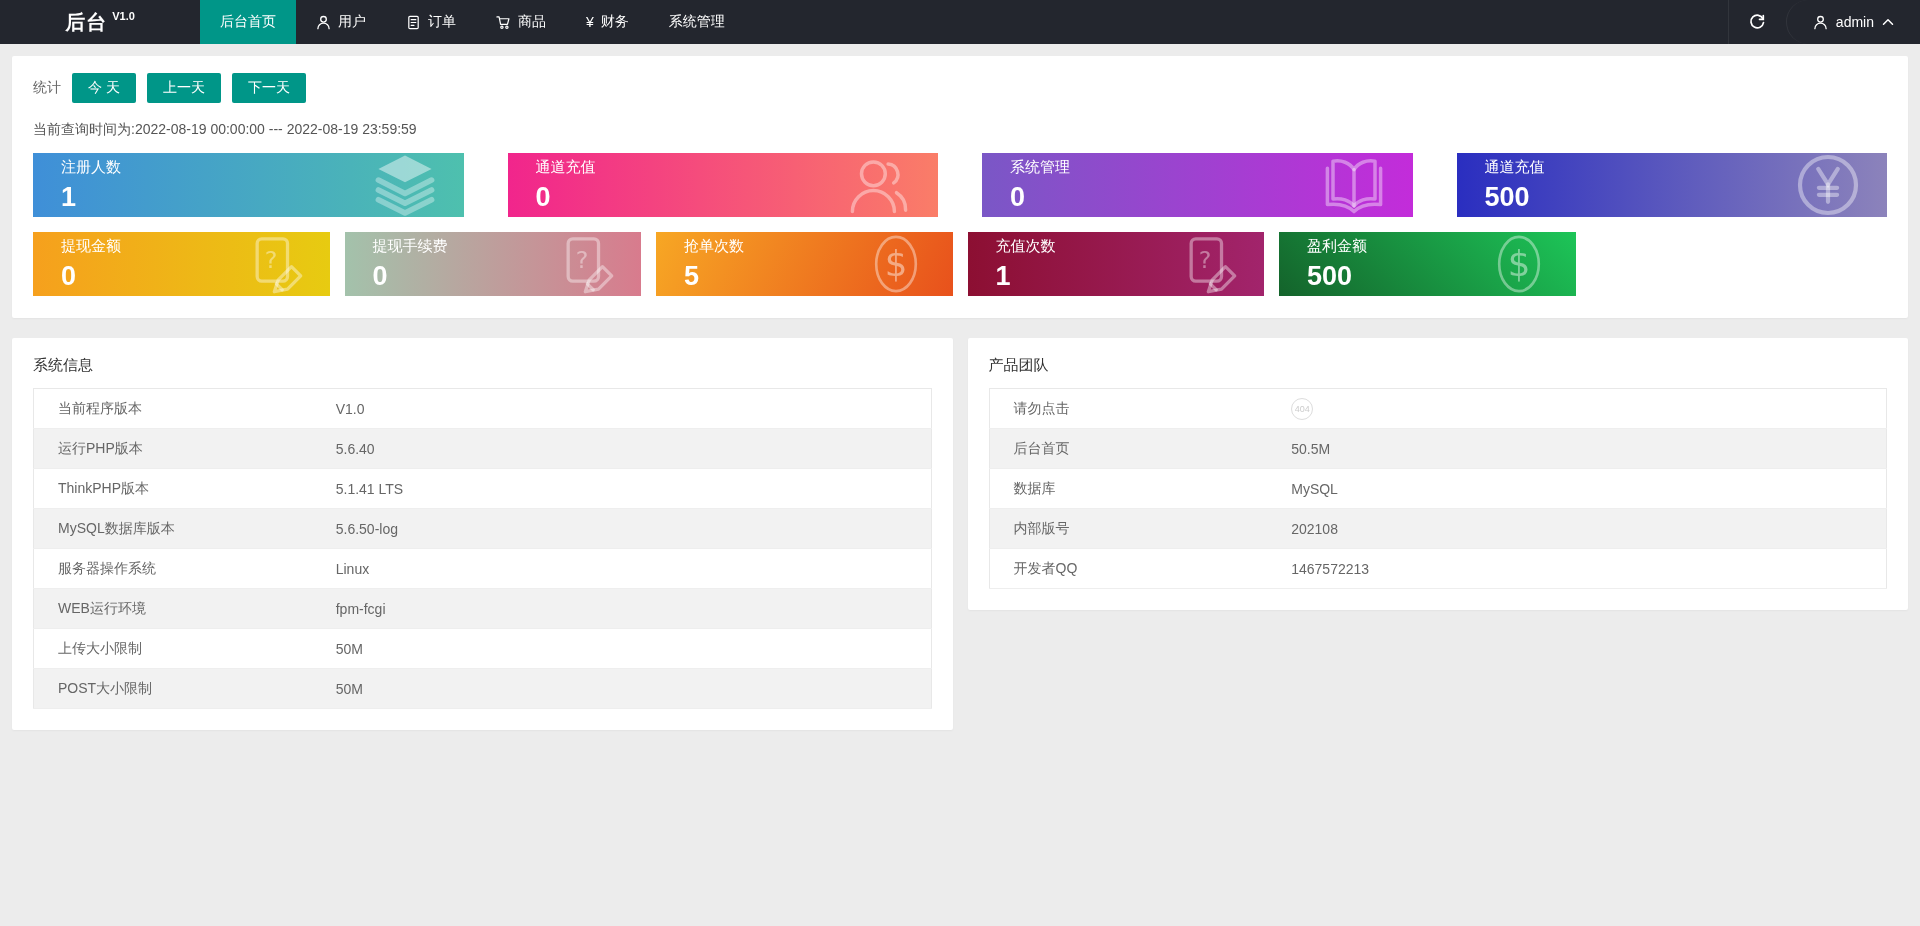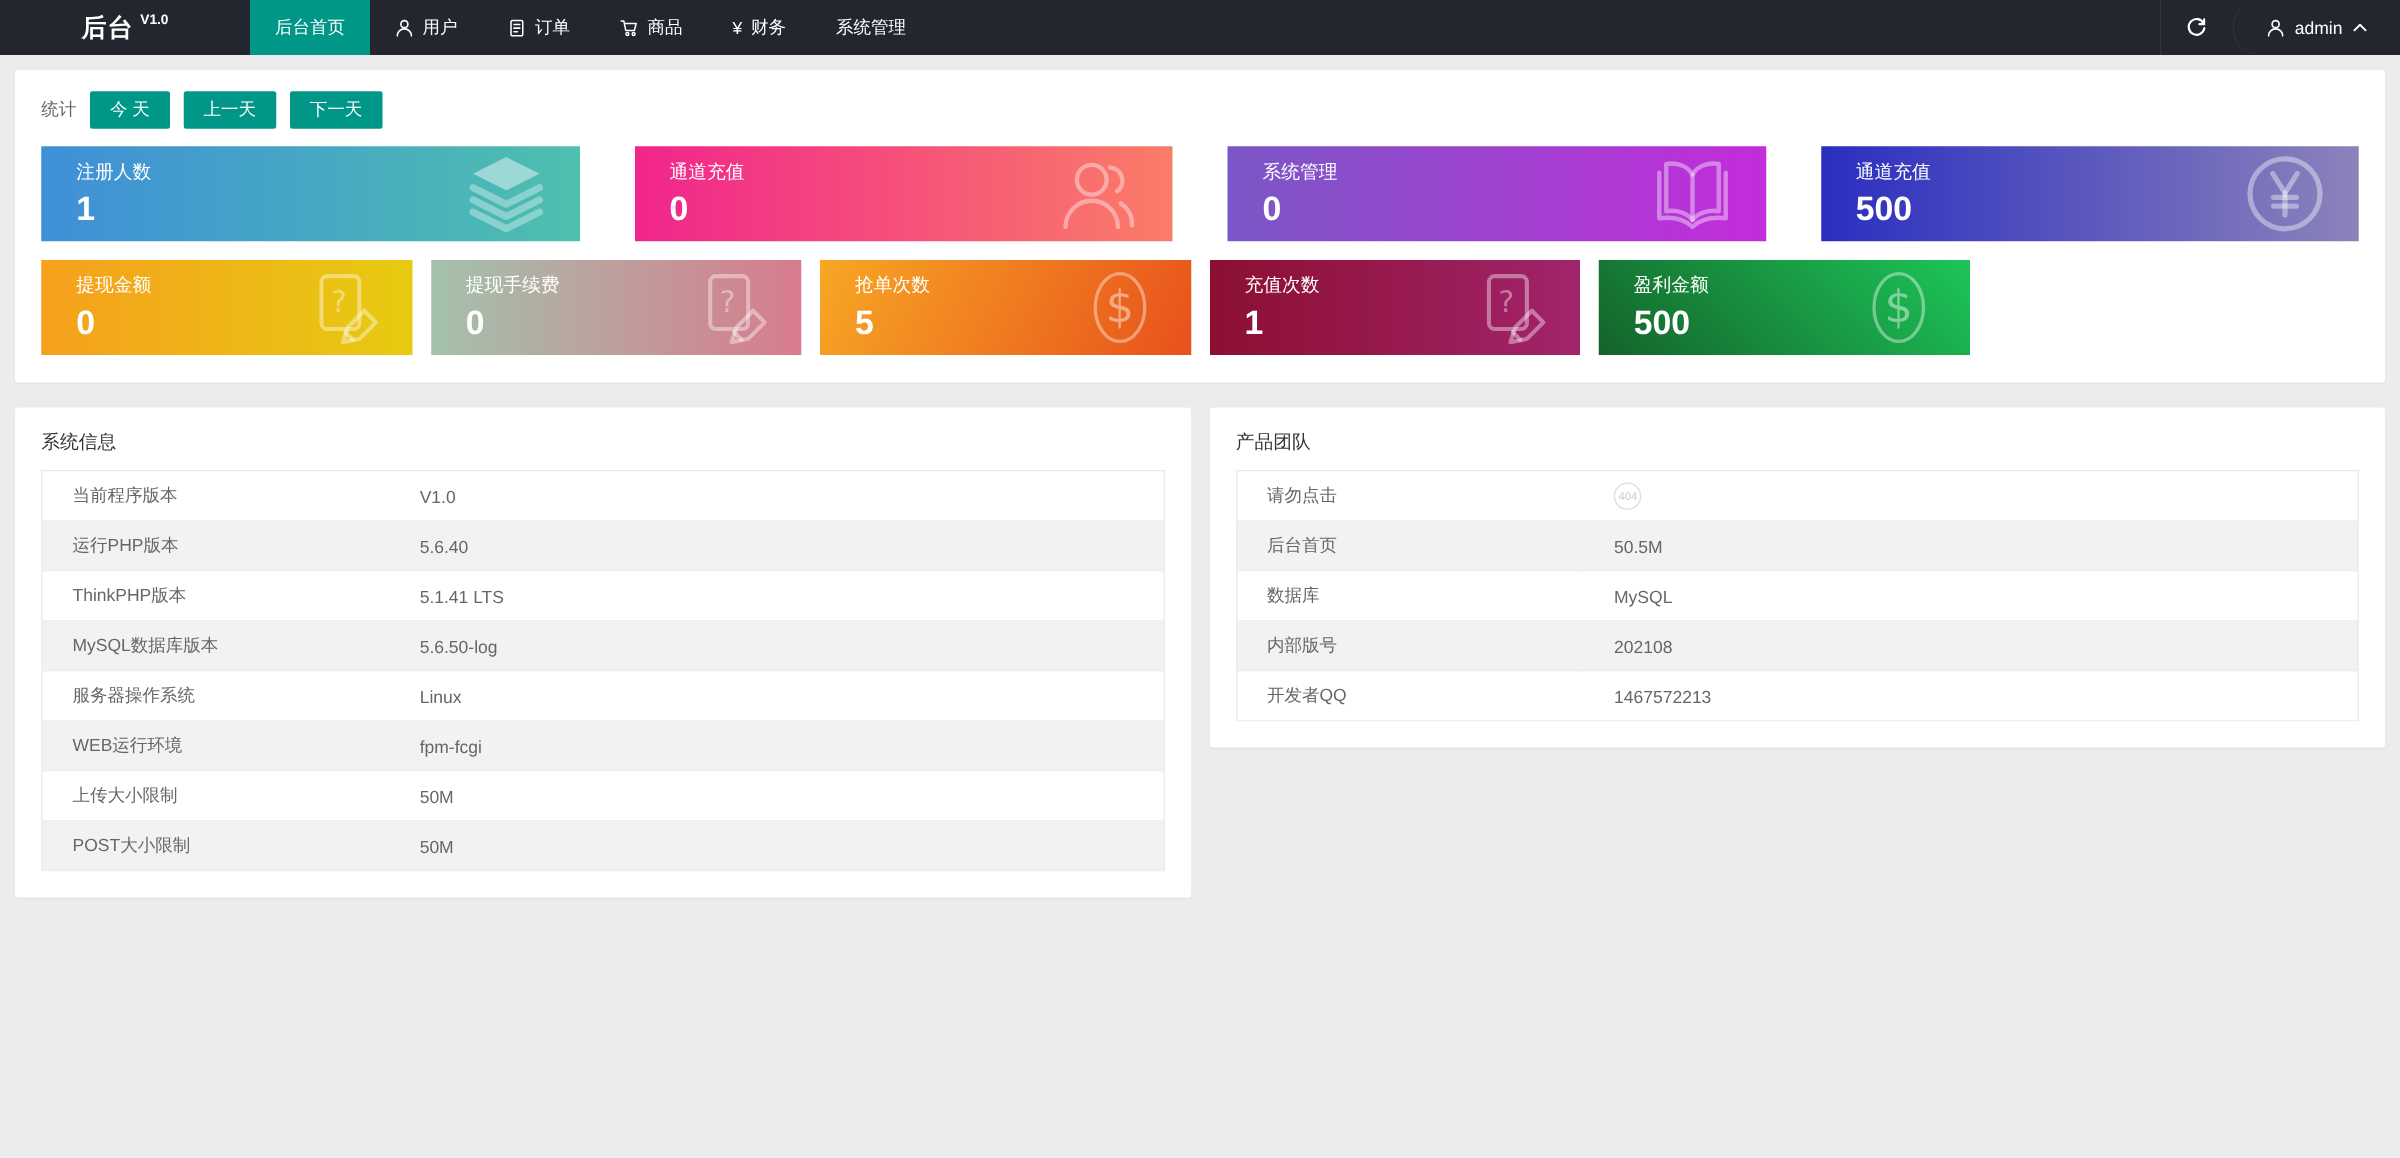--- a/index.html
+++ b/index.html
@@ -19,21 +19,21 @@
   .nav-refresh { width:58px; display:flex; align-items:center; justify-content:center; border-left:1px solid rgba(255,255,255,0.07); cursor:pointer; }
   .nav-user { display:flex; align-items:center; gap:8px; padding:0 26px; border-left:1px solid rgba(255,255,255,0.07); font-size:14px; cursor:pointer;border-radius:22px; }
   
   .panel { background:#fff; border-radius:2px; box-shadow:0 1px 2px rgba(0,0,0,0.04); }
   .stats-panel { margin:12px; padding:17px 21px 22px; }
   .stats-header { display:flex; align-items:center; font-size:14px; color:#666; }
   .btn { height:30px; padding:0 16px; color:#fff; font-size:14px; border:none; border-radius:2px; margin-left:11px; cursor:pointer; font-family:inherit; }
   .query-time { margin-top:18px; font-size:14px; color:#555; }
   .cards-row1 { display:grid; grid-template-columns:repeat(4,1fr); gap:44px; margin-top:14px; }
   .cards-row2 { display:grid; grid-template-columns:repeat(6,1fr); gap:15px; margin-top:15px; }
-  .stat-card { height:76px; display:flex; align-items:center; justify-content:space-between; padding:0 24px 0 28px; color:#fff; overflow:hidden; }
+  .stat-card { height:64px; display:flex; align-items:center; justify-content:space-between; padding:0 24px 0 28px; color:#fff; overflow:hidden; }
   .stat-label { font-size:15px; }
   .stat-value { font-size:27px; font-weight:bold; margin-top:5px; }
   .stat-icon { width:70px; height:70px; flex-shrink:0; }
   .cards-row2 .stat-icon { width:66px; height:66px; }
   
   .bottom { display:grid; grid-template-columns:1fr 1fr; gap:15px; margin:20px 12px 0; align-items:start; }
   .info-panel { background:#fff; padding-bottom:21px; border-radius:2px; box-shadow:0 1px 2px rgba(0,0,0,0.04); }
   .panel-title { padding:18px 21px 13px; font-size:15px; color:#333; }
   .info-table { width:calc(100% - 42px); margin:0 21px; border-collapse:collapse; font-size:14px; color:#666; border:1px solid #e8e8e8; }
   .info-table td { height:40px; padding-left:24px; border-bottom:1px solid #eee; }
@@ -102,20 +102,21 @@
   </div>
 </div>
 
 <div class="panel stats-panel">
   <div class="stats-header">
     <span>统计</span>
     <button class="btn" style="background: rgb(0, 150, 136);">今 天</button>
     <button class="btn" style="background: rgb(0, 150, 136);">上一天</button>
     <button class="btn" style="background: rgb(0, 150, 136);">下一天</button>
   </div>
+  <div class="query-time">当前查询时间为:2022-08-19 00:00:00 --- 2022-08-19 23:59:59</div>
 
   <div class="cards-row1">
     <div class="stat-card" style="background: linear-gradient(90deg, rgb(63, 143, 216), rgb(78, 192, 174));">
       <div>
         <div class="stat-label">注册人数</div>
         <div class="stat-value">1</div>
       </div>
       <svg class="stat-icon" viewBox="0 0 100 100" fill="none" stroke="rgba(255,255,255,0.35)" stroke-width="8" stroke-linecap="round" stroke-linejoin="round">
         <polygon points="50,8 88,27 50,46 12,27" fill="rgba(255,255,255,0.45)" stroke="none"></polygon>
         <polyline points="12,43 50,62 88,43"></polyline>

